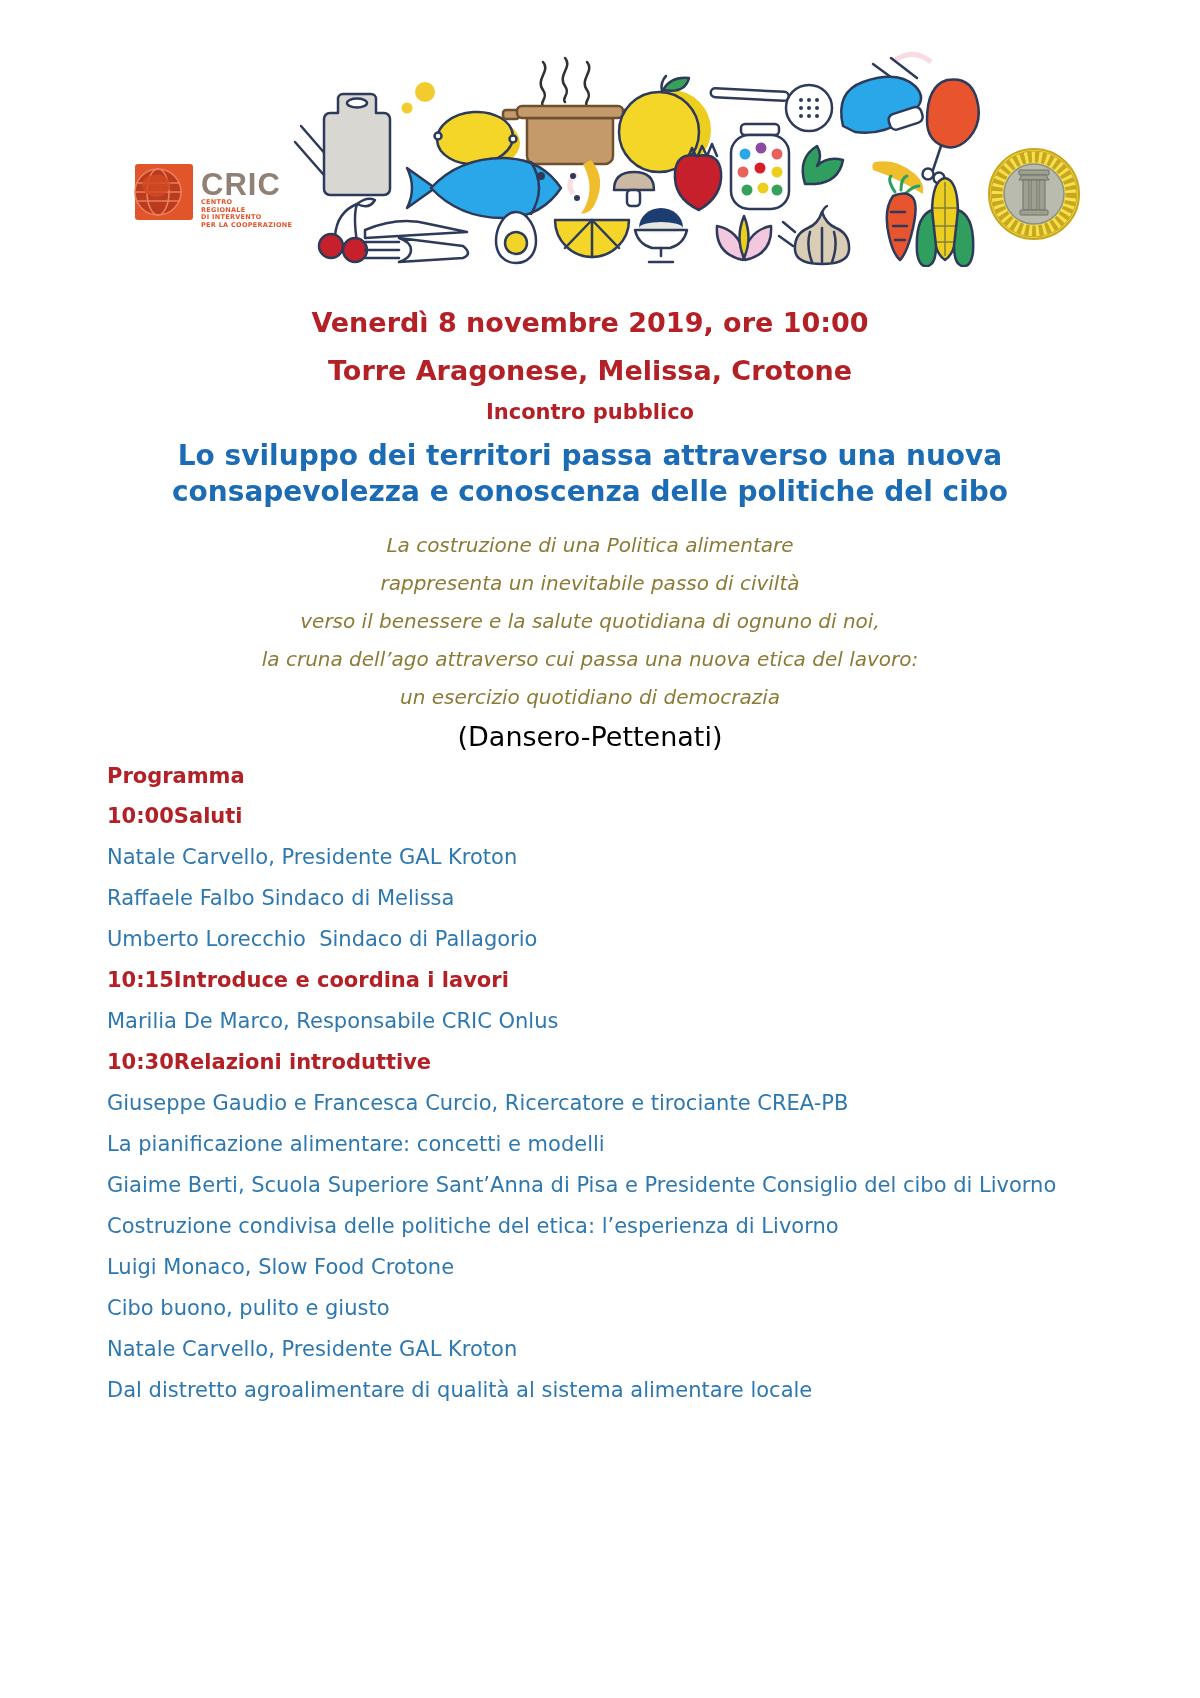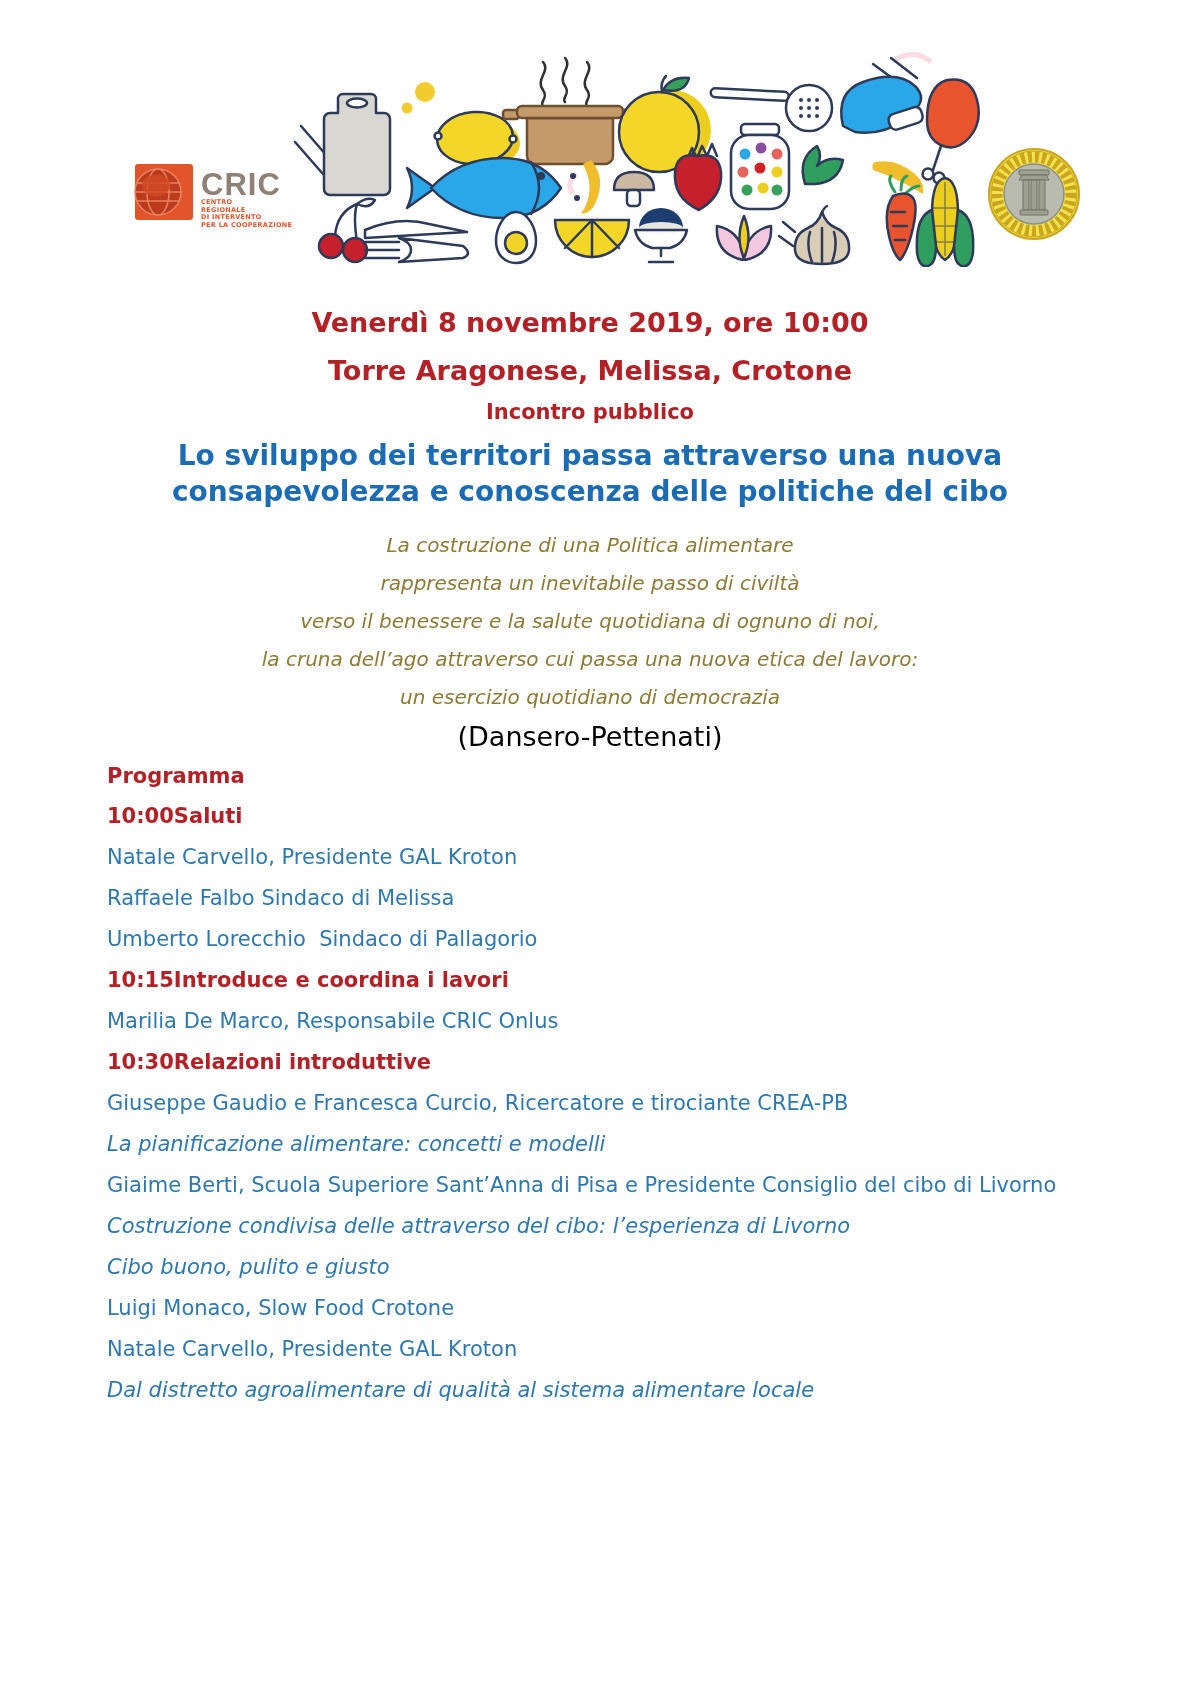--- a/index.html
+++ b/index.html
@@ -27,21 +27,21 @@
   .kind-line   { margin:10px 0 0; font-size:21px; font-weight:bold; line-height:28px; color:#b32025; }
   .title       { margin:12px 0 0; font-size:28px; font-weight:bold; color:#1b6cb5; line-height:36px; }
   .quote       { margin-top:16px; text-align:center; color:#8c7b36; font-style:italic;
                  font-size:20px; line-height:38px; }
   .attribution { text-align:center; color:#000000; font-size:27px; line-height:38px; margin-top:2px; }
   .program     { margin-top:6px; }
   .prog-heading{ font-size:21px; font-weight:bold; color:#b32025; line-height:28px; margin-bottom:6px; }
   .prow        { font-size:21px; line-height:41px; white-space:pre-wrap; }
   .prow.time   { color:#b32025; font-weight:bold; }
   .prow.speaker{ color:#2e78b0; }
-  .prow.talk   { color:#2e78b0; font-style:italic; }
+  .prow.talk   { color:#2e78b0; }
   .prow.justify{ text-align:justify; white-space:normal; }
   svg .ol { stroke:#2e3a59; stroke-width:2.5; stroke-linecap:round; stroke-linejoin:round; }
 </style>
 </head>
 <body>
 
 <div class="page">
 
   <div class="banner">
 
@@ -283,20 +283,20 @@
       <div class="prow time">10:00Saluti</div>
       <div class="prow speaker">Natale Carvello, Presidente GAL Kroton</div>
       <div class="prow speaker">Raffaele Falbo Sindaco di Melissa</div>
       <div class="prow speaker">Umberto Lorecchio  Sindaco di Pallagorio</div>
       <div class="prow time">10:15Introduce e coordina i lavori</div>
       <div class="prow speaker">Marilia De Marco, Responsabile CRIC Onlus</div>
       <div class="prow time">10:30Relazioni introduttive</div>
       <div class="prow speaker">Giuseppe Gaudio e Francesca Curcio, Ricercatore e tirociante CREA-PB</div>
       <div class="prow talk">La pianificazione alimentare: concetti e modelli</div>
       <div class="prow speaker justify">Giaime Berti, Scuola Superiore Sant’Anna di Pisa e Presidente Consiglio del cibo di Livorno</div>
-      <div class="prow talk">Costruzione condivisa delle attraverso del cibo: l’esperienza di Livorno</div>
+      <div class="prow talk">Costruzione condivisa delle politiche del etica: l’esperienza di Livorno</div>
+      <div class="prow speaker">Luigi Monaco, Slow Food Crotone</div>
       <div class="prow talk">Cibo buono, pulito e giusto</div>
-      <div class="prow speaker">Luigi Monaco, Slow Food Crotone</div>
       <div class="prow speaker">Natale Carvello, Presidente GAL Kroton</div>
       <div class="prow talk">Dal distretto agroalimentare di qualità al sistema alimentare locale</div>
     </div>
   </div>
 </div>
 
 </body></html>

